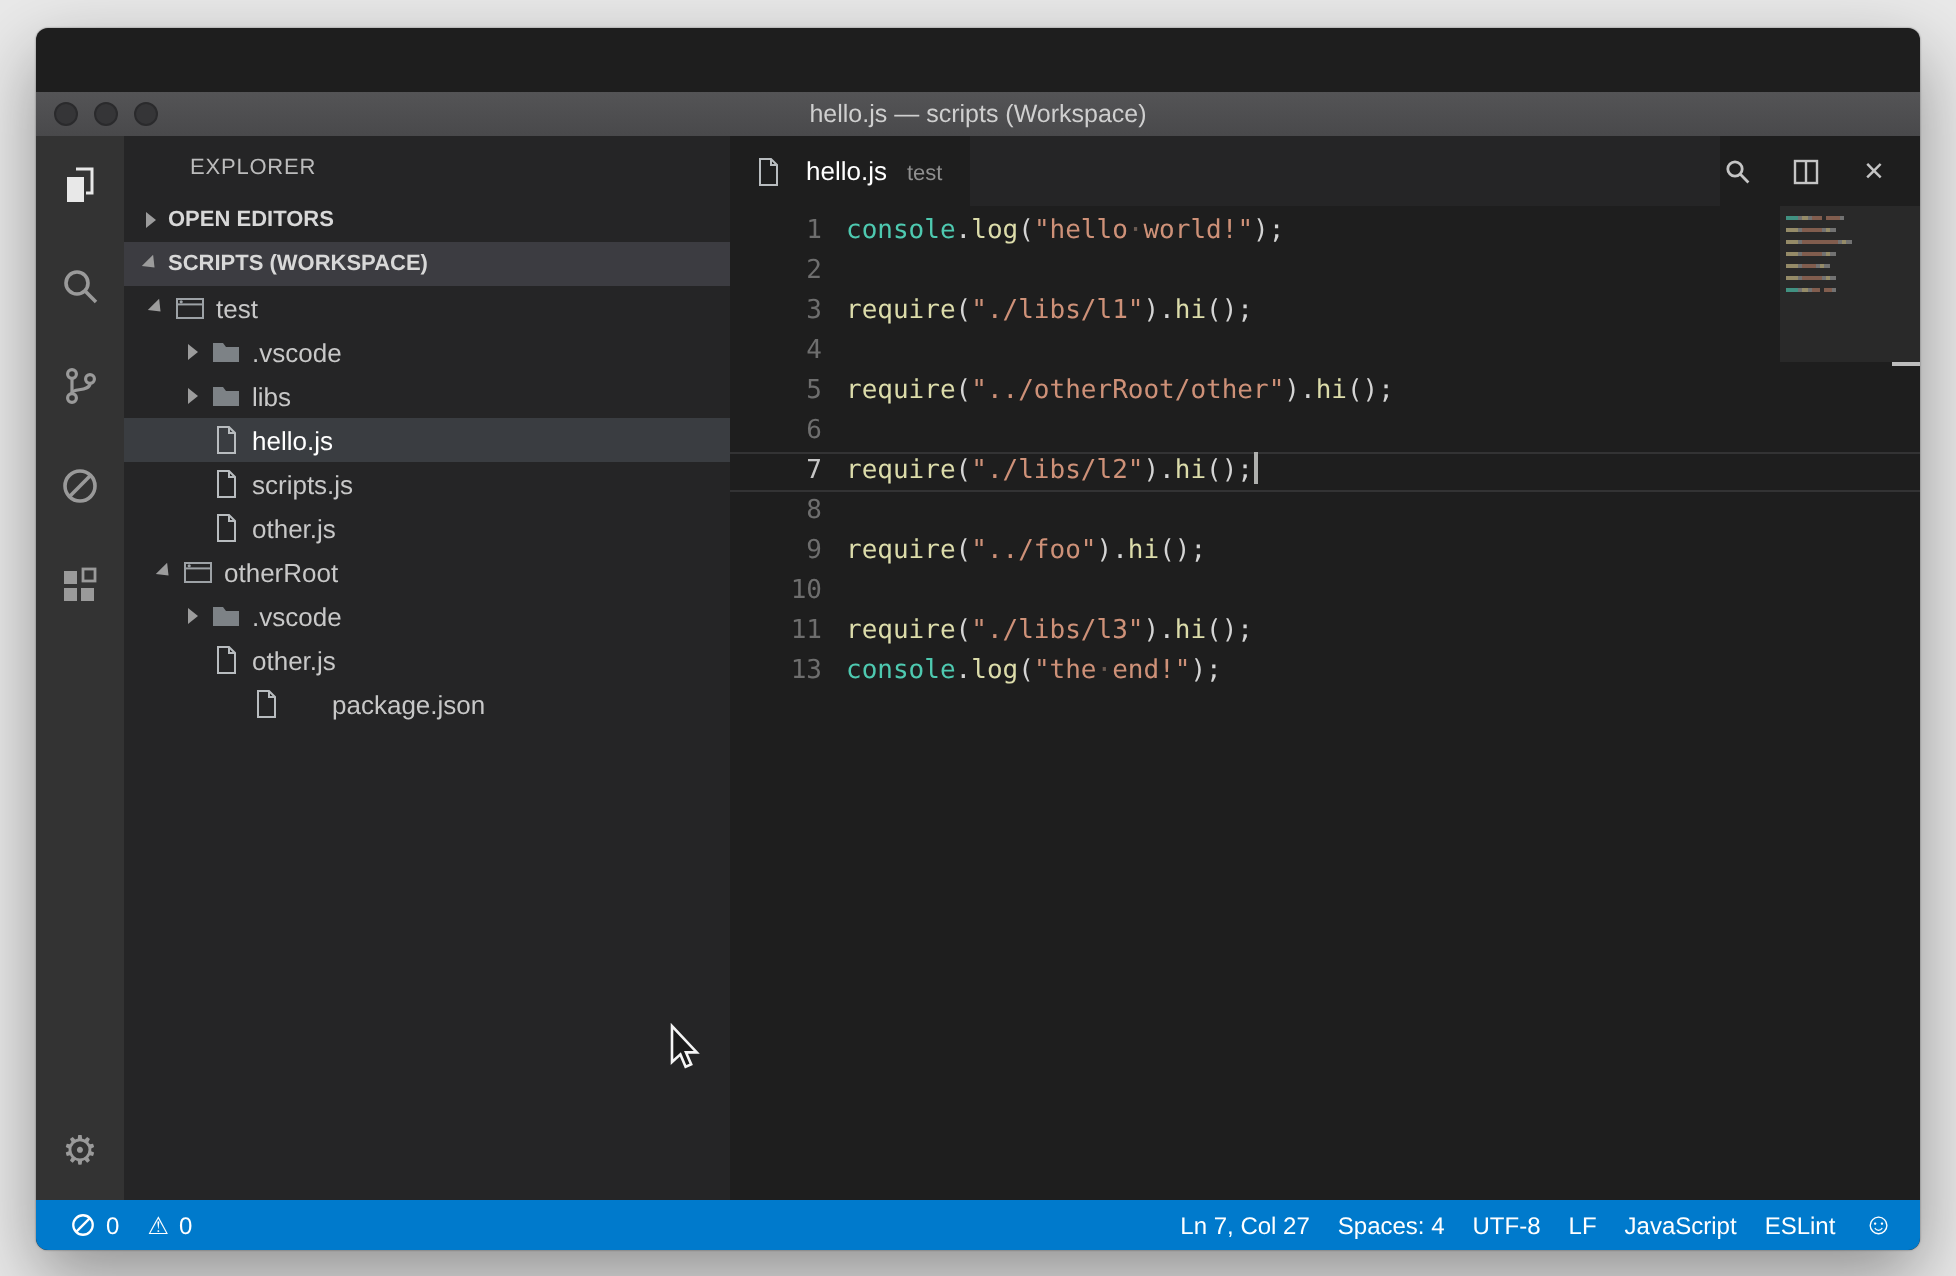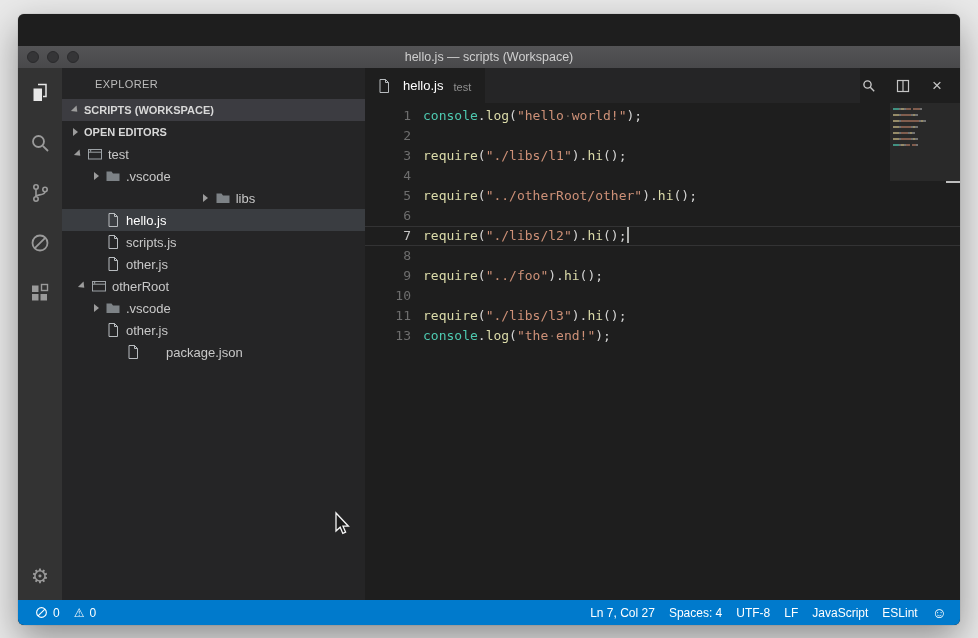--- a/index.html
+++ b/index.html
@@ -140,27 +140,27 @@
           <rect x="13.5" y="3.5" width="6" height="6" fill="none" stroke="#9a9a9a" stroke-width="1.4"></rect>
         </svg>
       </div>
       <div class="ab-item settings">
         <span class="gear-glyph">⚙</span>
       </div>
     </div>
 
     <div class="sidebar">
       <div class="sidebar-title">EXPLORER</div>
+      <div class="pane-header">
+        <span class="twisty col"></span>
+        <span class="pane-label">OPEN EDITORS</span>
+      </div>
       <div class="pane-header active">
         <span class="twisty exp"></span>
         <span class="pane-label">SCRIPTS (WORKSPACE)</span>
-      </div>
-      <div class="pane-header">
-        <span class="twisty col"></span>
-        <span class="pane-label">OPEN EDITORS</span>
       </div>
       <div class="tree" id="tree">
           <div class="tree-row" style="padding-left: 8px;">
             <span class="twisty exp"></span>
             <span class="tree-icon">
               <svg width="16" height="16" viewBox="0 0 16 16">
                 <rect x="1.5" y="3.5" width="13" height="9.5" fill="none" stroke="#9da2a6"></rect>
                 <line x1="1.5" y1="6.2" x2="14.5" y2="6.2" stroke="#9da2a6"></line>
                 <circle cx="3.6" cy="4.9" r="0.8" fill="#9da2a6"></circle>
               </svg>
@@ -169,21 +169,21 @@
           </div>
           <div class="tree-row" style="padding-left: 26px;">
             <span class="twisty col"></span>
             <span class="tree-icon">
               <svg width="16" height="16" viewBox="0 0 16 16">
                 <path d="M1.5 3.5h5l1.5 2h6.5v7.5h-13z" fill="#7d8286"></path>
               </svg>
             </span>
             <span class="tree-label">.vscode</span>
           </div>
-          <div class="tree-row" style="padding-left: 26px; justify-content: center;">
+          <div class="tree-row" style="padding-left: 26px;">
             <span class="twisty col"></span>
             <span class="tree-icon">
               <svg width="16" height="16" viewBox="0 0 16 16">
                 <path d="M1.5 3.5h5l1.5 2h6.5v7.5h-13z" fill="#7d8286"></path>
               </svg>
             </span>
             <span class="tree-label">libs</span>
           </div>
           <div class="tree-row selected" style="padding-left: 26px;">
             <span class="twisty none"></span>

